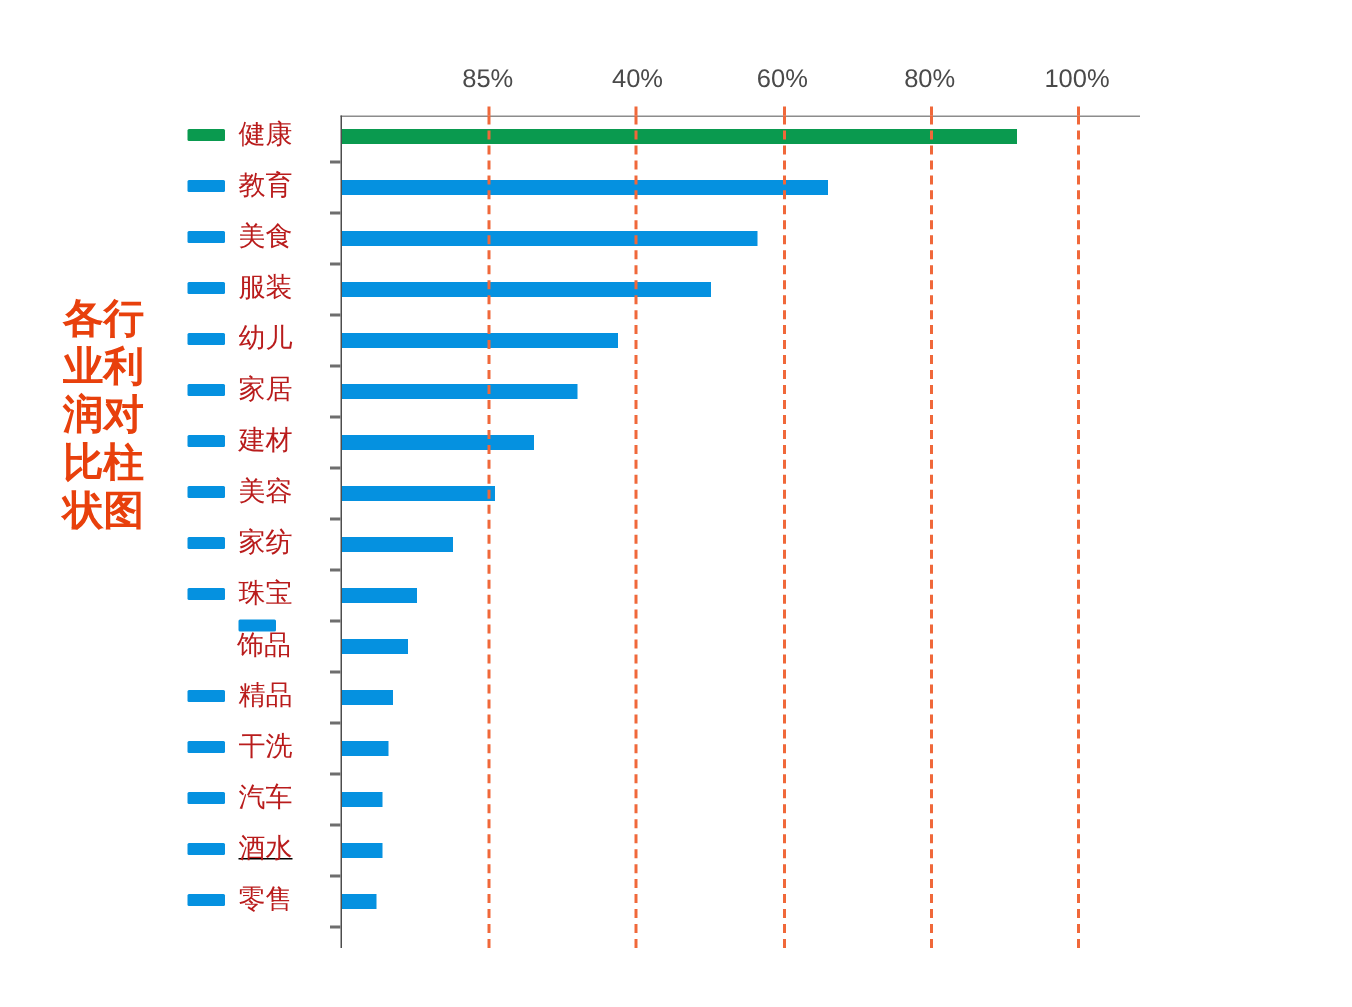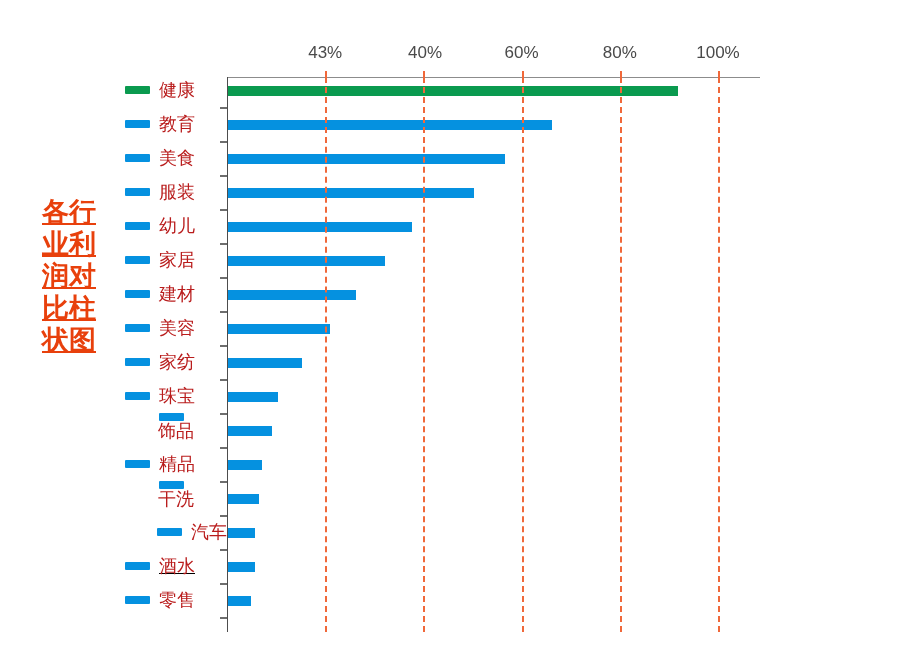--- a/index.html
+++ b/index.html
@@ -24,21 +24,20 @@
     top: 196px;
     width: 54px;
     text-align: center;
     color: #E8400C;
     font-weight: bold;
     font-size: 27px;
     line-height: 32px;
     letter-spacing: 0px;
     word-break: break-all;
     white-space: normal;
-    text-decoration: underline;
   }
 
   
   #legend {
     position: absolute;
     left: 125px;
     top: 77px;
     width: 102px;
     height: 554px;
   }
@@ -173,25 +172,25 @@
         <span class="legend-label">珠宝</span>
       </div>
       <div class="legend-row" style="top: 336px; flex-direction: column;">
         <span class="legend-swatch" style="background: rgb(5, 145, 224);"></span>
         <span class="legend-label">饰品</span>
       </div>
       <div class="legend-row" style="top: 370px;">
         <span class="legend-swatch" style="background: rgb(5, 145, 224);"></span>
         <span class="legend-label">精品</span>
       </div>
-      <div class="legend-row" style="top: 404px; flex-direction: column;">
+      <div class="legend-row" style="top: 404px;">
         <span class="legend-swatch" style="background: rgb(5, 145, 224);"></span>
         <span class="legend-label">干洗</span>
       </div>
-      <div class="legend-row" style="top: 438px; justify-content: flex-end;">
+      <div class="legend-row" style="top: 438px;">
         <span class="legend-swatch" style="background: rgb(5, 145, 224);"></span>
         <span class="legend-label">汽车</span>
       </div>
       <div class="legend-row" style="top: 472px; text-decoration: underline;">
         <span class="legend-swatch" style="background: rgb(5, 145, 224);"></span>
         <span class="legend-label">酒水</span>
       </div>
       <div class="legend-row" style="top: 506px;">
         <span class="legend-swatch" style="background: rgb(5, 145, 224);"></span>
         <span class="legend-label">零售</span>
@@ -228,21 +227,21 @@
       <div class="bar blue" title="干洗 6.4%" style="background: rgb(5, 145, 224); top: 417px; width: 31.424px;"></div>
       <div class="tick-mark" style="top: 438px;"></div>
       <div class="bar blue" title="汽车 5.5%" style="background: rgb(5, 145, 224); top: 451px; width: 27.005px;"></div>
       <div class="tick-mark" style="top: 472px;"></div>
       <div class="bar blue" title="酒水 5.4%" style="background: rgb(5, 145, 224); top: 485px; width: 26.514px;"></div>
       <div class="tick-mark" style="top: 506px;"></div>
       <div class="bar blue" title="零售 4.6%" style="background: rgb(5, 145, 224); top: 519px; width: 22.586px;"></div>
       <div class="tick-mark" style="top: 540px;"></div>
       <div class="gridline" style="left: 98.2px;"></div>
       <div class="gridtick" style="left: 98.2px;"></div>
-      <div class="xtick-label" style="left: 98.2px;">43%</div>
+      <div class="xtick-label" style="left: 98.2px;">85%</div>
       <div class="gridline" style="left: 196.4px;"></div>
       <div class="gridtick" style="left: 196.4px;"></div>
       <div class="xtick-label" style="left: 198px;">40%</div>
       <div class="gridline" style="left: 294.6px;"></div>
       <div class="gridtick" style="left: 294.6px;"></div>
       <div class="xtick-label" style="left: 294.6px;">60%</div>
       <div class="gridline" style="left: 392.8px;"></div>
       <div class="gridtick" style="left: 392.8px;"></div>
       <div class="xtick-label" style="left: 392.8px;">80%</div>
       <div class="gridline" style="left: 491px;"></div>

